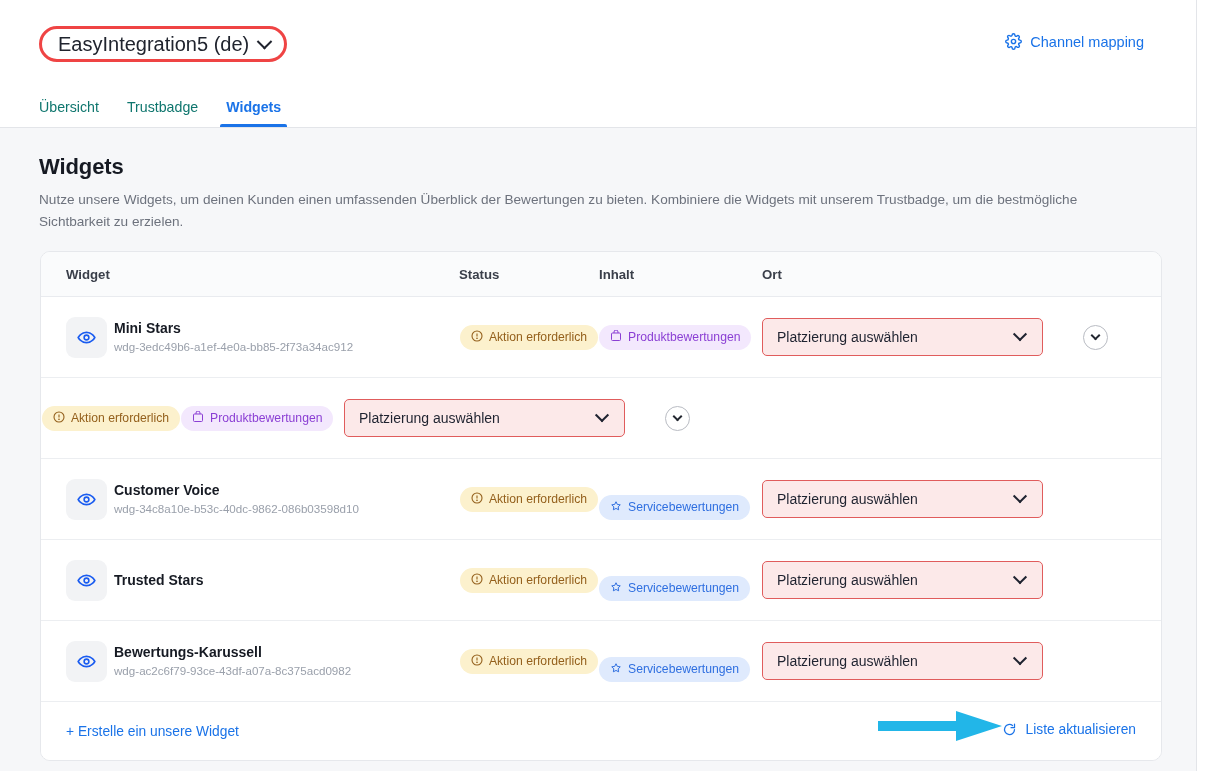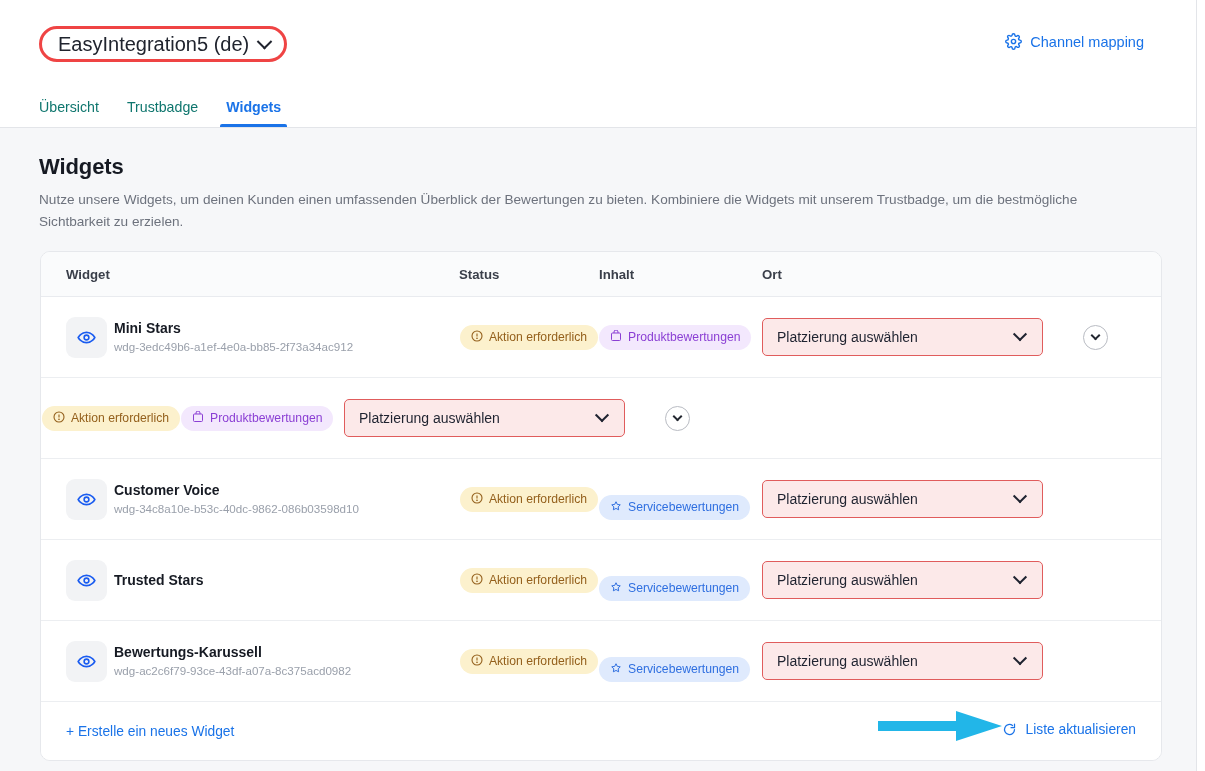--- a/index.html
+++ b/index.html
@@ -554,21 +554,21 @@
         <div class="c-ort">
           <div class="select">
             <span>Platzierung auswählen</span>
             <span class="chev"></span>
           </div>
         </div>
         <div class="c-action"></div>
       </div>
 
       <div class="tfoot">
-        <span class="create-link">+ Erstelle ein neues Widget</span>
+        <span class="create-link">+ Erstelle ein unsere Widget</span>
         <span class="refresh-link">
           <span>
             <svg width="15" height="15" viewBox="0 0 24 24" fill="none" stroke="#1a73e8" stroke-width="2" stroke-linecap="round">
               <path d="M20 12a8 8 0 11-3.2-6.4"></path>
               <path d="M20 3.5V9h-5.5"></path>
             </svg>
           </span>
           <span>Liste aktualisieren</span>
         </span>
       </div>

